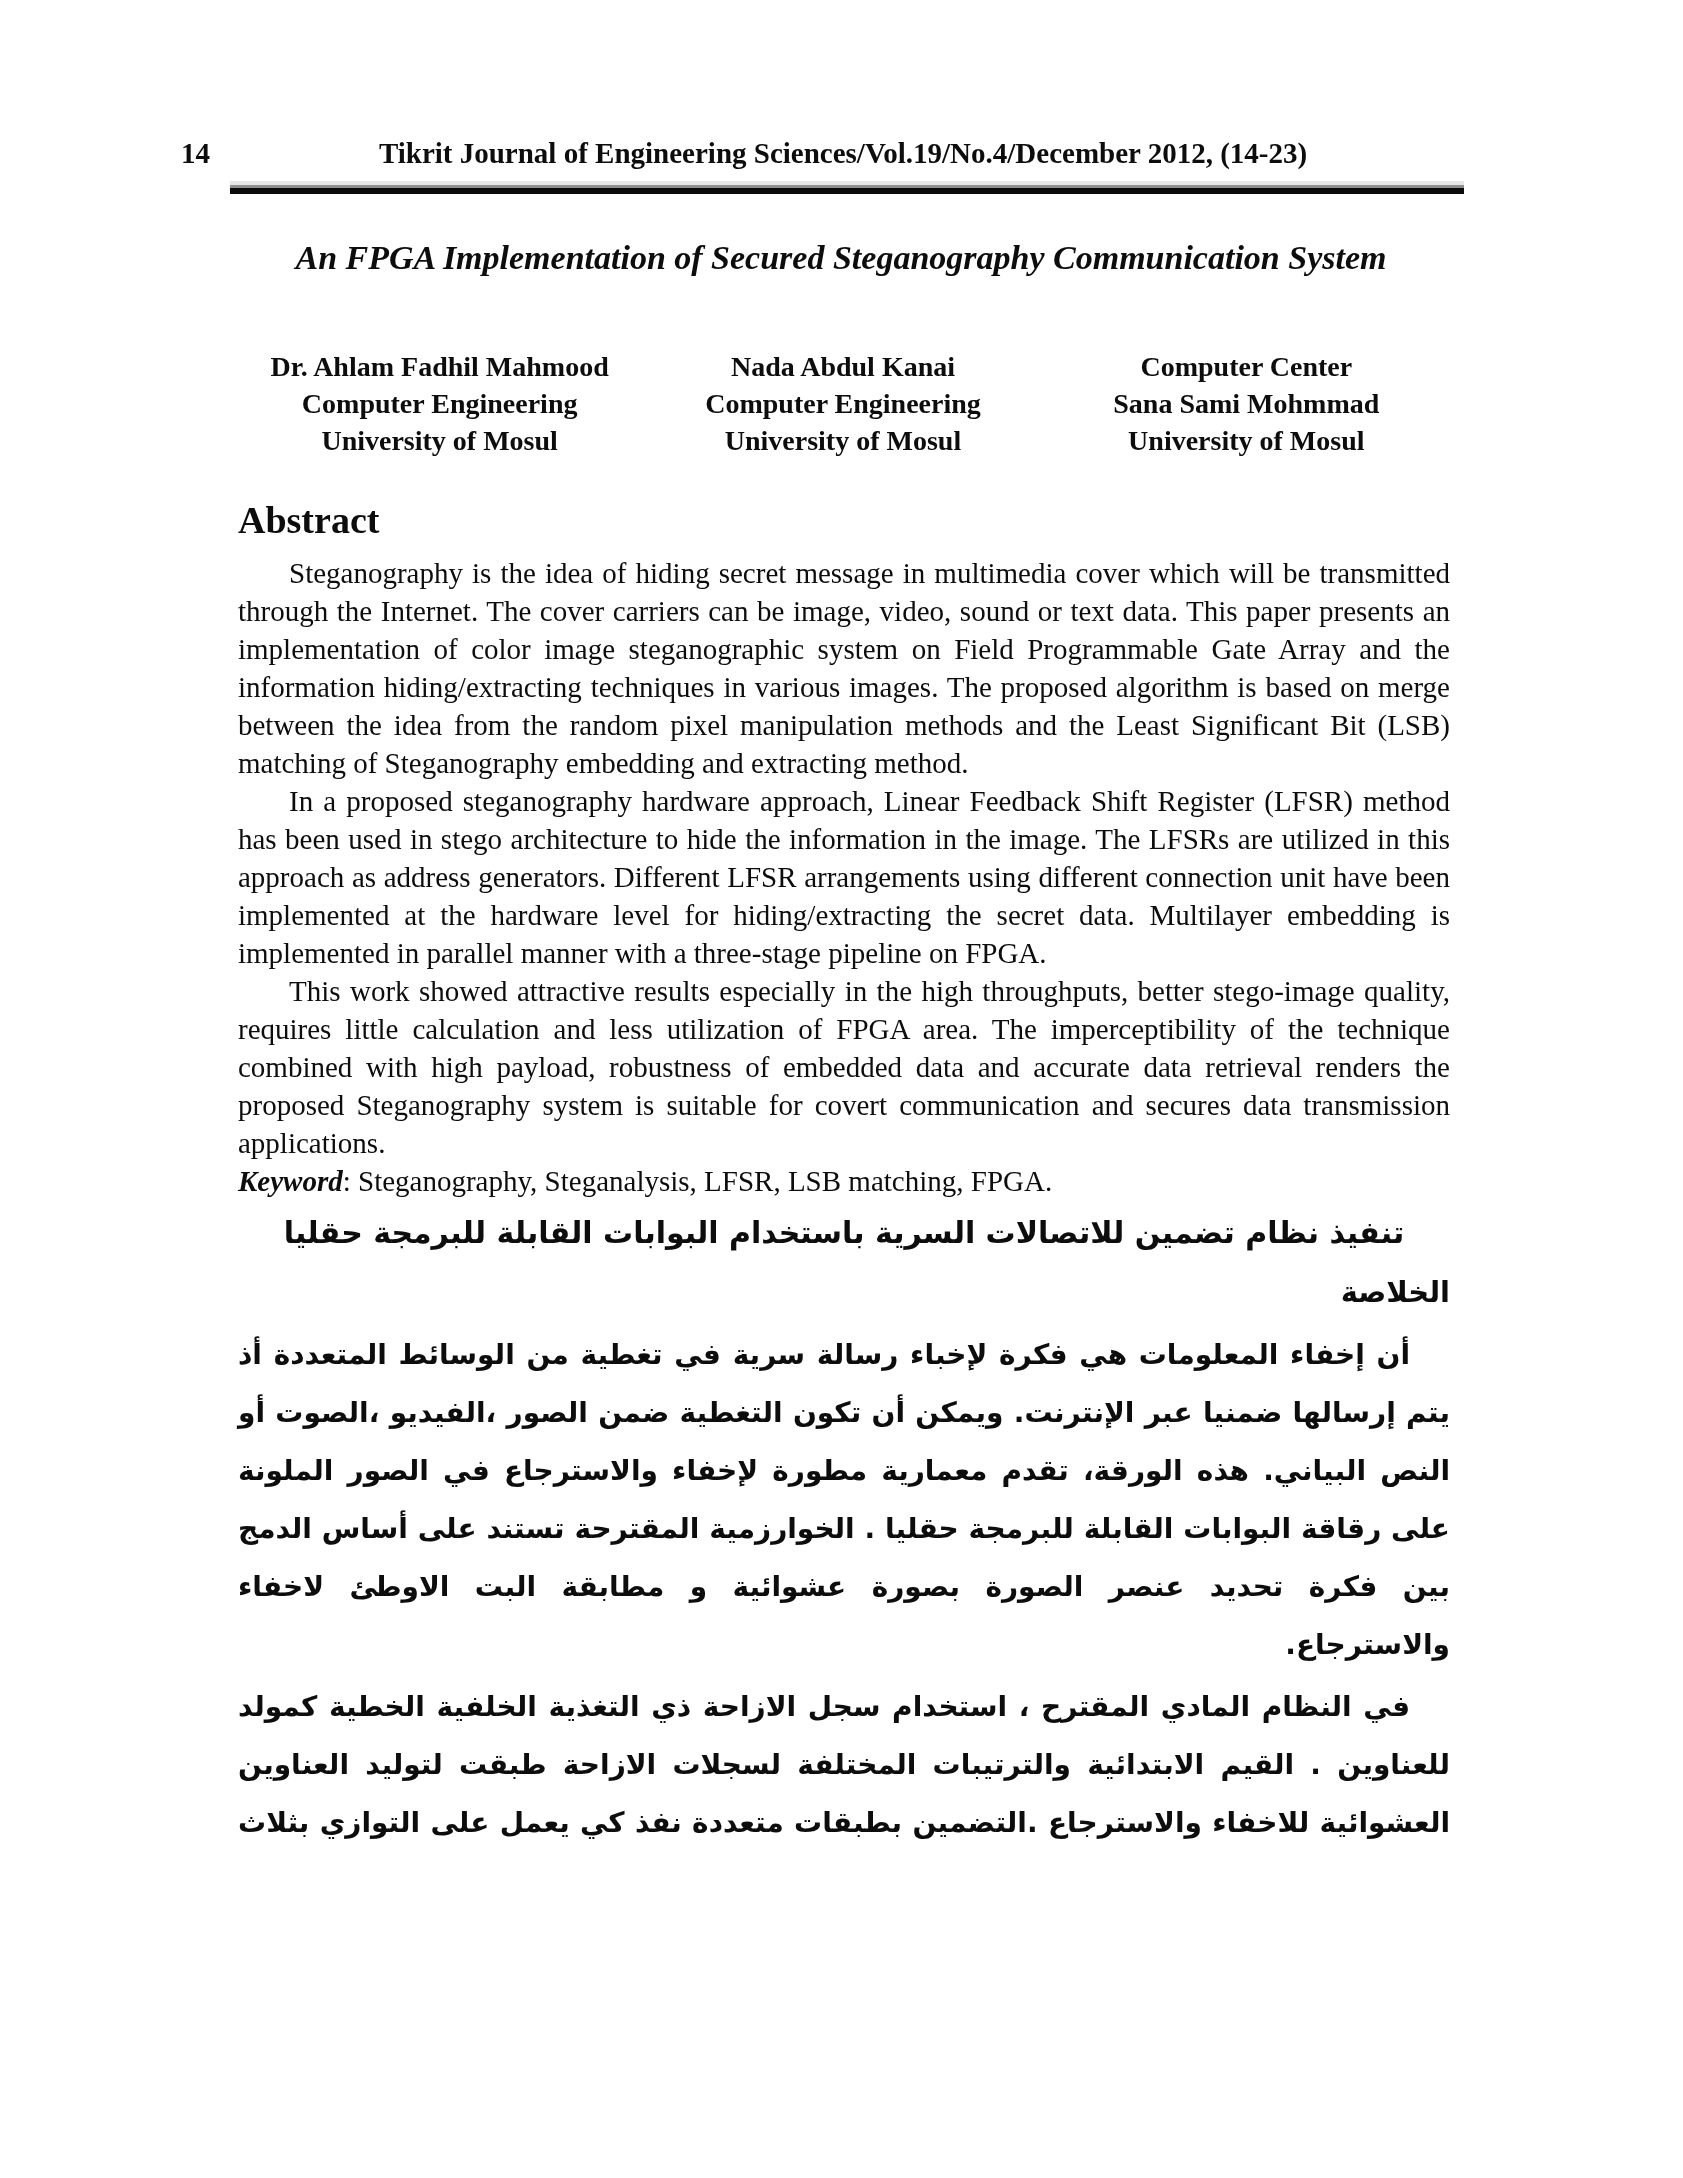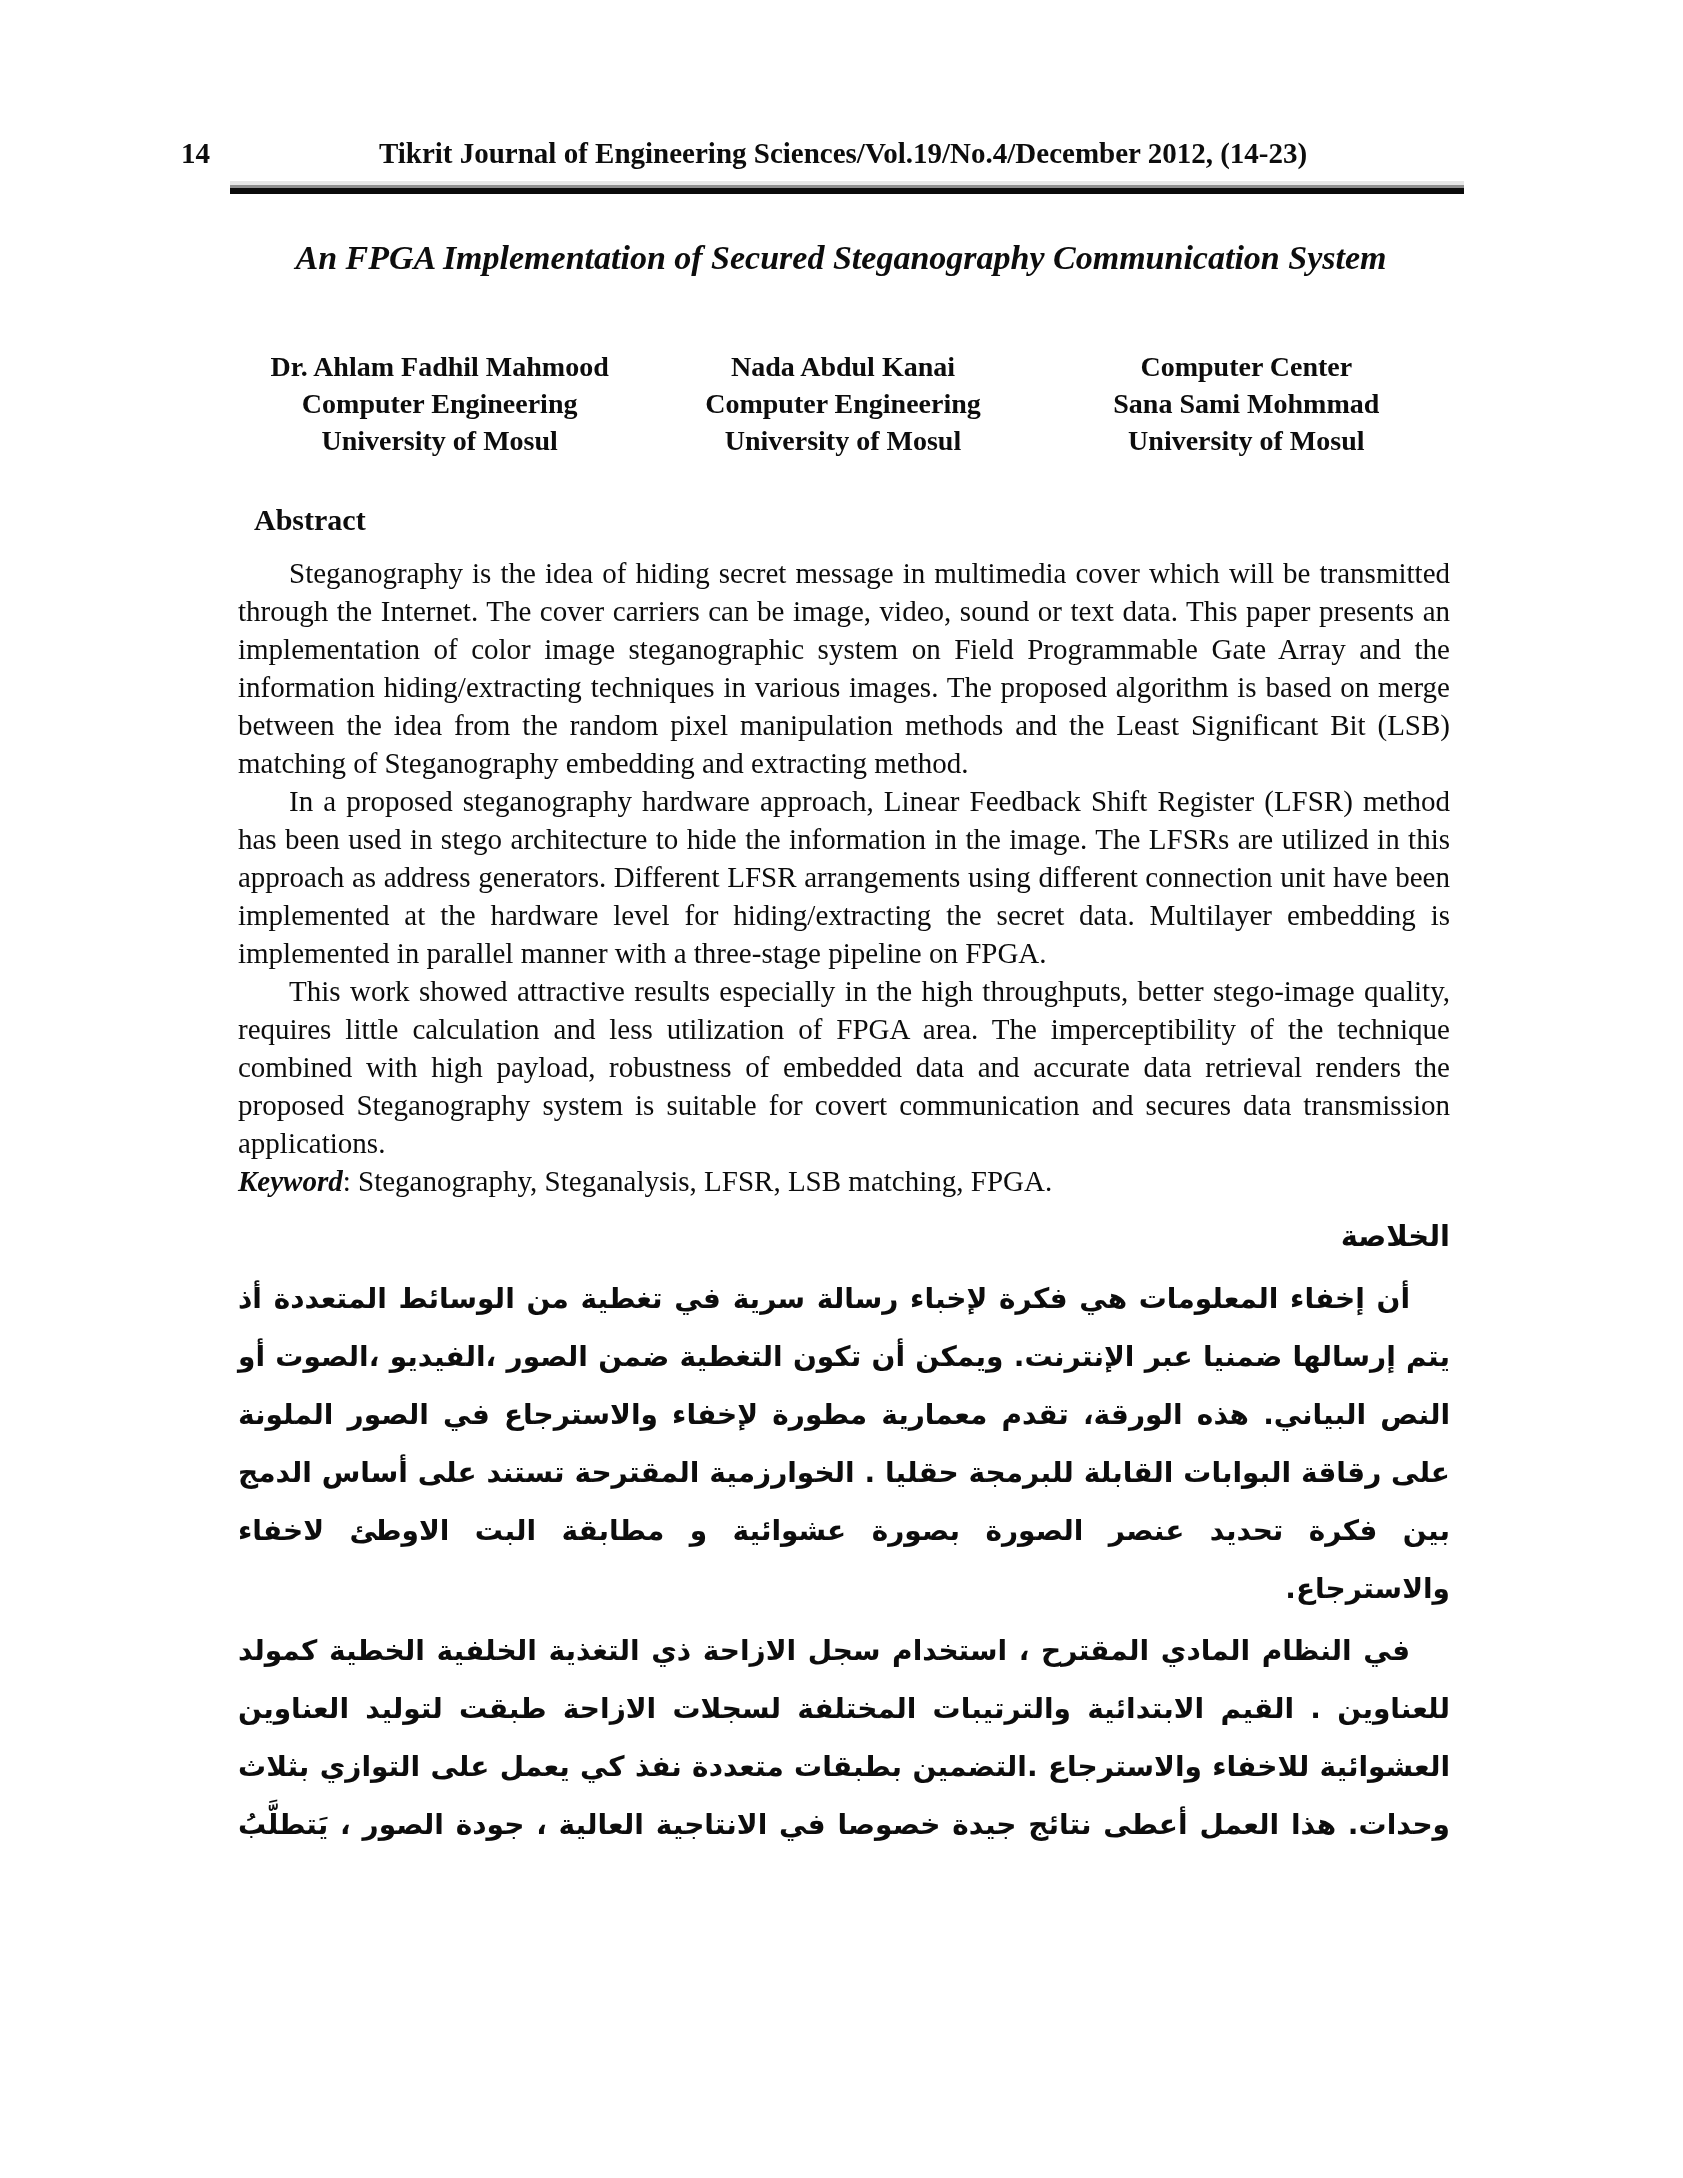--- a/index.html
+++ b/index.html
@@ -42,22 +42,22 @@
   .authors {
     position: absolute; top: 348px; left: 238px; width: 1210px;
     display: flex;
   }
   .author { flex: 1 1 0; text-align: center; font-weight: bold; font-size: 28px; line-height: 37px; }
   
   .content {
     position: absolute; top: 500px; left: 238px; width: 1212px;
   }
   .abs-head {
-    margin: 0 0 14px 16px;
-    font-size: 30px; font-weight: bold; line-height: 40px;
+    margin: 0 0 14px 0;
+    font-size: 38px; font-weight: bold; line-height: 40px;
   }
   .body-par {
     margin: 0;
     font-size: 29px; line-height: 38px;
     text-align: justify; text-indent: 51px;
   }
   .keyword-line {
     margin: 0;
     font-size: 29px; line-height: 38px;
     text-align: left;
@@ -113,19 +113,20 @@
 
   <div class="content">
     <h2 class="abs-head">Abstract</h2>
 
     <p class="body-par">Steganography is the idea of hiding secret message in multimedia cover which will be transmitted through the Internet. The cover carriers can be image, video, sound or text data. This paper presents an implementation of color image steganographic system on Field Programmable Gate Array and the information hiding/extracting techniques in various images. The proposed algorithm is based on merge between the idea from the random pixel manipulation methods and the Least Significant Bit (LSB) matching of Steganography embedding and extracting method.</p>
     <p class="body-par">In a proposed steganography hardware approach, Linear Feedback Shift Register (LFSR) method has been used in stego architecture to hide the information in the image. The LFSRs are utilized in this approach as address generators. Different LFSR arrangements using different connection unit have been implemented at the hardware level for hiding/extracting the secret data. Multilayer embedding is implemented in parallel manner with a three-stage pipeline on FPGA.</p>
     <p class="body-par">This work showed attractive results especially in the high throughputs, better stego-image quality, requires little calculation and less utilization of FPGA area. The imperceptibility of the technique combined with high payload, robustness of embedded data and accurate data retrieval renders the proposed Steganography system is suitable for covert communication and secures data transmission applications.</p>
 
     <p class="keyword-line"><span class="kw">Keyword</span><span>: Steganography, Steganalysis, LFSR, LSB matching, FPGA.</span></p>
 
+    <h2 class="ar ar-title" dir="rtl" lang="ar">تنفيذ نظام تضمين للاتصالات السرية باستخدام البوابات القابلة للبرمجة حقليا</h2>
     <h3 class="ar ar-head" dir="rtl" lang="ar">الخلاصة</h3>
     <p class="ar ar-par" dir="rtl" lang="ar">أن إخفاء المعلومات هي فكرة لإخباء رسالة سرية في تغطية من الوسائط المتعددة أذ يتم إرسالها ضمنيا عبر الإنترنت. ويمكن أن تكون التغطية ضمن الصور ،الفيديو ،الصوت أو النص البياني. هذه الورقة، تقدم معمارية مطورة لإخفاء والاسترجاع في الصور الملونة على رقاقة البوابات القابلة للبرمجة حقليا . الخوارزمية المقترحة تستند على أساس الدمج بين فكرة تحديد عنصر الصورة بصورة عشوائية و مطابقة البت الاوطئ لاخفاء والاسترجاع.</p>
     <p class="ar ar-par second" dir="rtl" lang="ar">في النظام المادي المقترح ، استخدام سجل الازاحة ذي التغذية الخلفية الخطية كمولد للعناوين . القيم الابتدائية والترتيبات المختلفة لسجلات الازاحة طبقت لتوليد العناوين العشوائية للاخفاء والاسترجاع .التضمين بطبقات متعددة نفذ كي يعمل على التوازي بثلاث وحدات. هذا العمل أعطى نتائج جيدة خصوصا في الانتاجية العالية ، جودة الصور ، يَتطلَّبُ حسابَات قليلة ويشغل مساحة قليلة من رقاقة البوابات القابلة للبرمجة حقليا. غموض التقنية مع الحمولةِ</p>
   </div>
 
 </div>
 
 
 </body></html>

